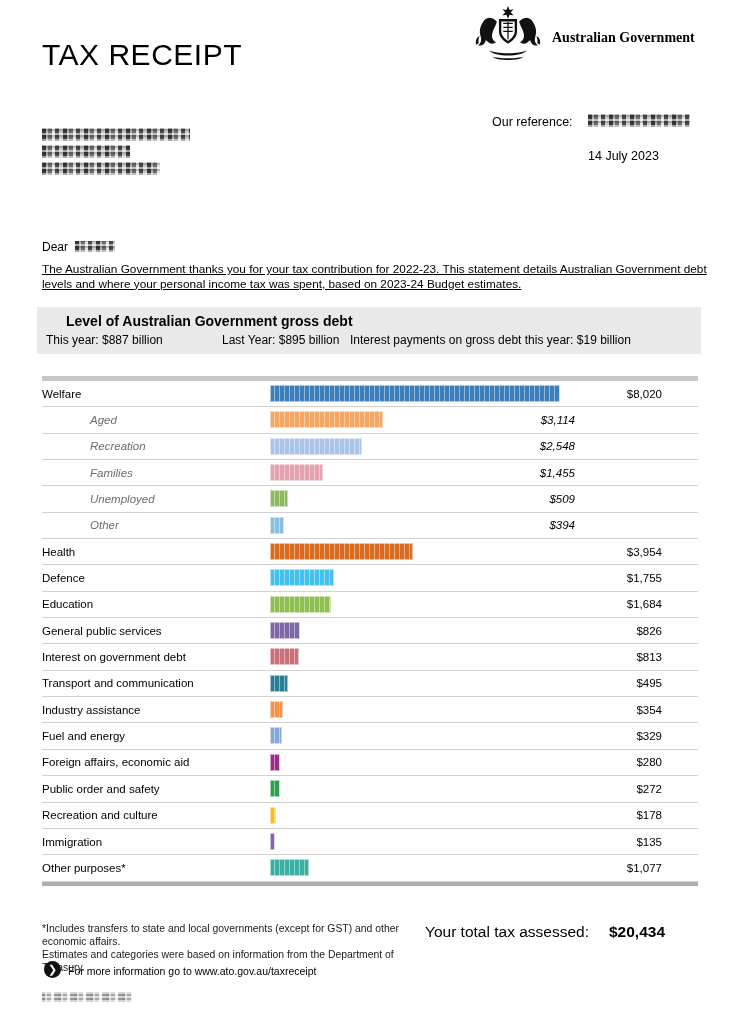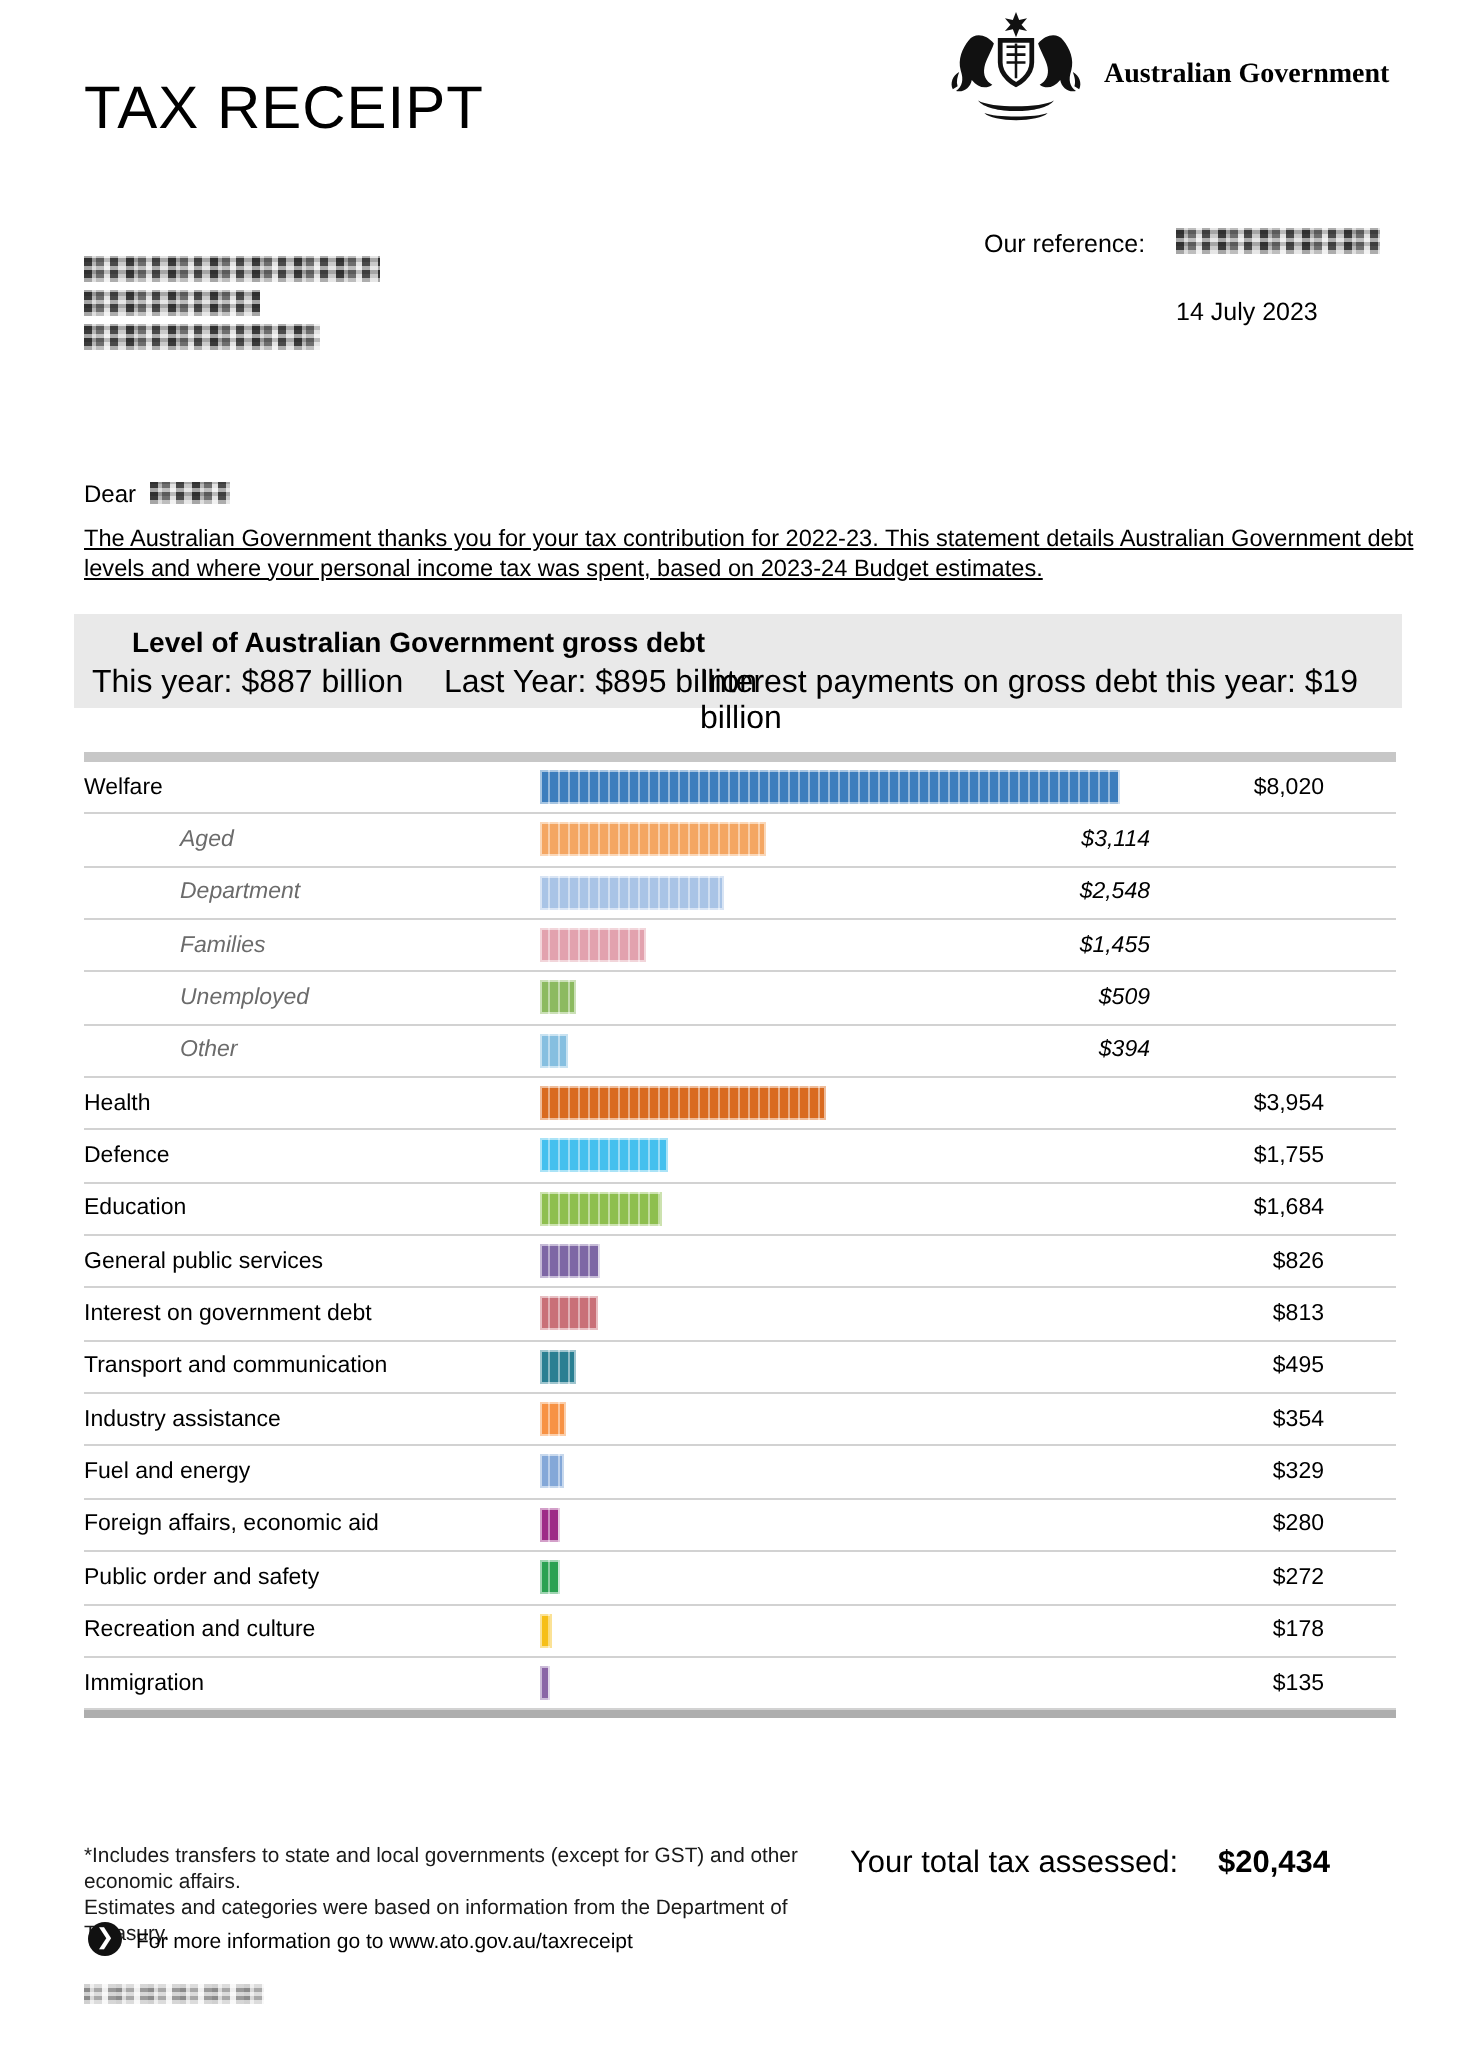--- a/index.html
+++ b/index.html
@@ -28,21 +28,21 @@
   }
 
   .ref-label{font-size:12.5px;}
   .date-text{font-size:12.5px;}
   .greeting{font-size:12px;}
   .intro{font-size:11.8px;line-height:14.6px;}
 
   
   .debt-box{background:#e9e9e9;}
   .debt-title{font-size:14px;font-weight:bold;margin-left:20px;}
-  .debt-stat{font-size:16px;}
+  .debt-stat{font-size:12px;}
 
   
   .chart{position:absolute;left:42px;top:376px;width:656px;}
   .thick-bar-top{height:5px;background:#c7c7c7;}
   .thick-bar-bottom{height:4px;background:#aeaeae;}
   .chart-row{position:relative;height:26.35px;border-bottom:1px solid #d2d2d2;box-sizing:border-box;}
   .chart-row .row-label{
     position:absolute;left:0;top:50%;transform:translateY(-50%);
     font-size:11.5px;white-space:nowrap;
   }
@@ -125,21 +125,21 @@
         <span class="row-label">Welfare</span>
         <div class="bar" style="width: 290px; background-color: rgb(61, 126, 189);"></div>
         <span class="row-value">$8,020</span>
       </div>
       <div class="chart-row sub">
         <span class="row-label">Aged</span>
         <div class="bar" style="width: 112.6px; background-color: rgb(244, 166, 98);"></div>
         <span class="row-value">$3,114</span>
       </div>
       <div class="chart-row sub">
-        <span class="row-label">Department</span>
+        <span class="row-label">Recreation</span>
         <div class="bar" style="width: 92.1px; background-color: rgb(169, 196, 230);"></div>
         <span class="row-value">$2,548</span>
       </div>
       <div class="chart-row sub">
         <span class="row-label">Families</span>
         <div class="bar" style="width: 52.6px; background-color: rgb(226, 162, 174);"></div>
         <span class="row-value">$1,455</span>
       </div>
       <div class="chart-row sub">
         <span class="row-label">Unemployed</span>
@@ -204,20 +204,25 @@
       <div class="chart-row">
         <span class="row-label">Recreation and culture</span>
         <div class="bar" style="width: 6.4px; background-color: rgb(246, 191, 23);"></div>
         <span class="row-value">$178</span>
       </div>
       <div class="chart-row">
         <span class="row-label">Immigration</span>
         <div class="bar" style="width: 4.9px; background-color: rgb(138, 100, 166);"></div>
         <span class="row-value">$135</span>
       </div>
+      <div class="chart-row">
+        <span class="row-label">Other purposes*</span>
+        <div class="bar" style="width: 38.9px; background-color: rgb(56, 177, 163);"></div>
+        <span class="row-value">$1,077</span>
+      </div>
     </div>
   <div class="thick-bar-bottom"></div>
 </div>
 
 <div class="abs footnote" style="left:42px;top:922px;width:382px;">
   <span style="display:block;">*Includes transfers to state and local governments (except for GST) and other economic affairs.</span>
   <span style="display:block;">Estimates and categories were based on information from the Department of Treasury.</span>
 </div>
 <span class="abs total-label" style="left:425px;top:923px;">Your total tax assessed:</span>
 <span class="abs total-value" style="left:590px;top:923px;width:75px;">$20,434</span>

